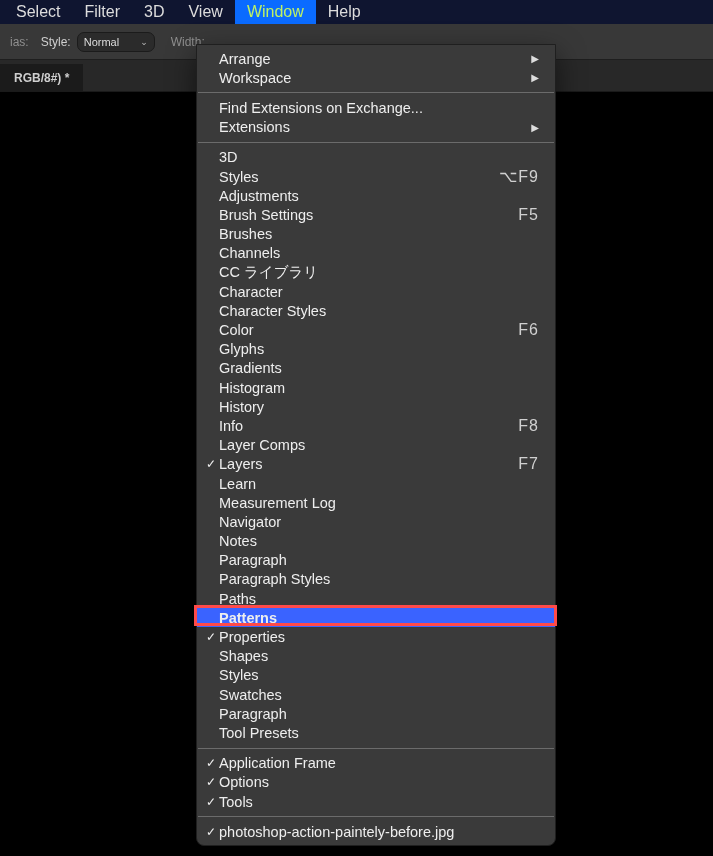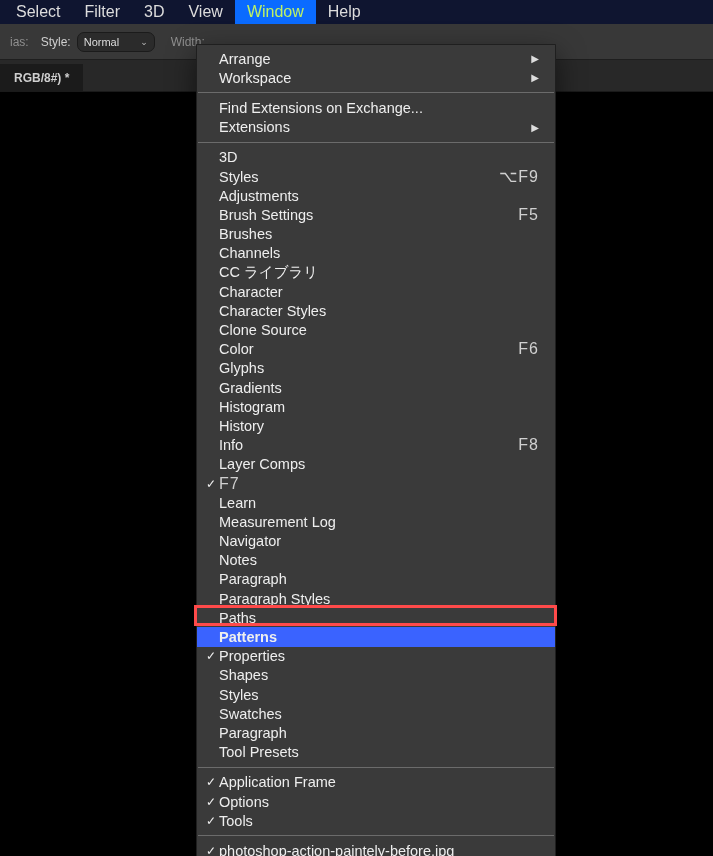--- a/index.html
+++ b/index.html
@@ -165,24 +165,20 @@
     <div class="item">
       <span class="check"></span>
       <span class="lbl">Character</span>
     </div>
     <div class="item">
       <span class="check"></span>
       <span class="lbl">Character Styles</span>
     </div>
     <div class="item">
       <span class="check"></span>
-      <span class="lbl">Clone Source</span>
-    </div>
-    <div class="item">
-      <span class="check"></span>
       <span class="lbl">Color</span>
       <span class="sc">F6</span>
     </div>
     <div class="item">
       <span class="check"></span>
       <span class="lbl">Glyphs</span>
     </div>
     <div class="item">
       <span class="check"></span>
       <span class="lbl">Gradients</span>
@@ -199,20 +195,21 @@
       <span class="check"></span>
       <span class="lbl">Info</span>
       <span class="sc">F8</span>
     </div>
     <div class="item">
       <span class="check"></span>
       <span class="lbl">Layer Comps</span>
     </div>
     <div class="item">
       <span class="check">✓</span>
+      <span class="lbl">Layers</span>
       <span class="sc">F7</span>
     </div>
     <div class="item">
       <span class="check"></span>
       <span class="lbl">Learn</span>
     </div>
     <div class="item">
       <span class="check"></span>
       <span class="lbl">Measurement Log</span>
     </div>

